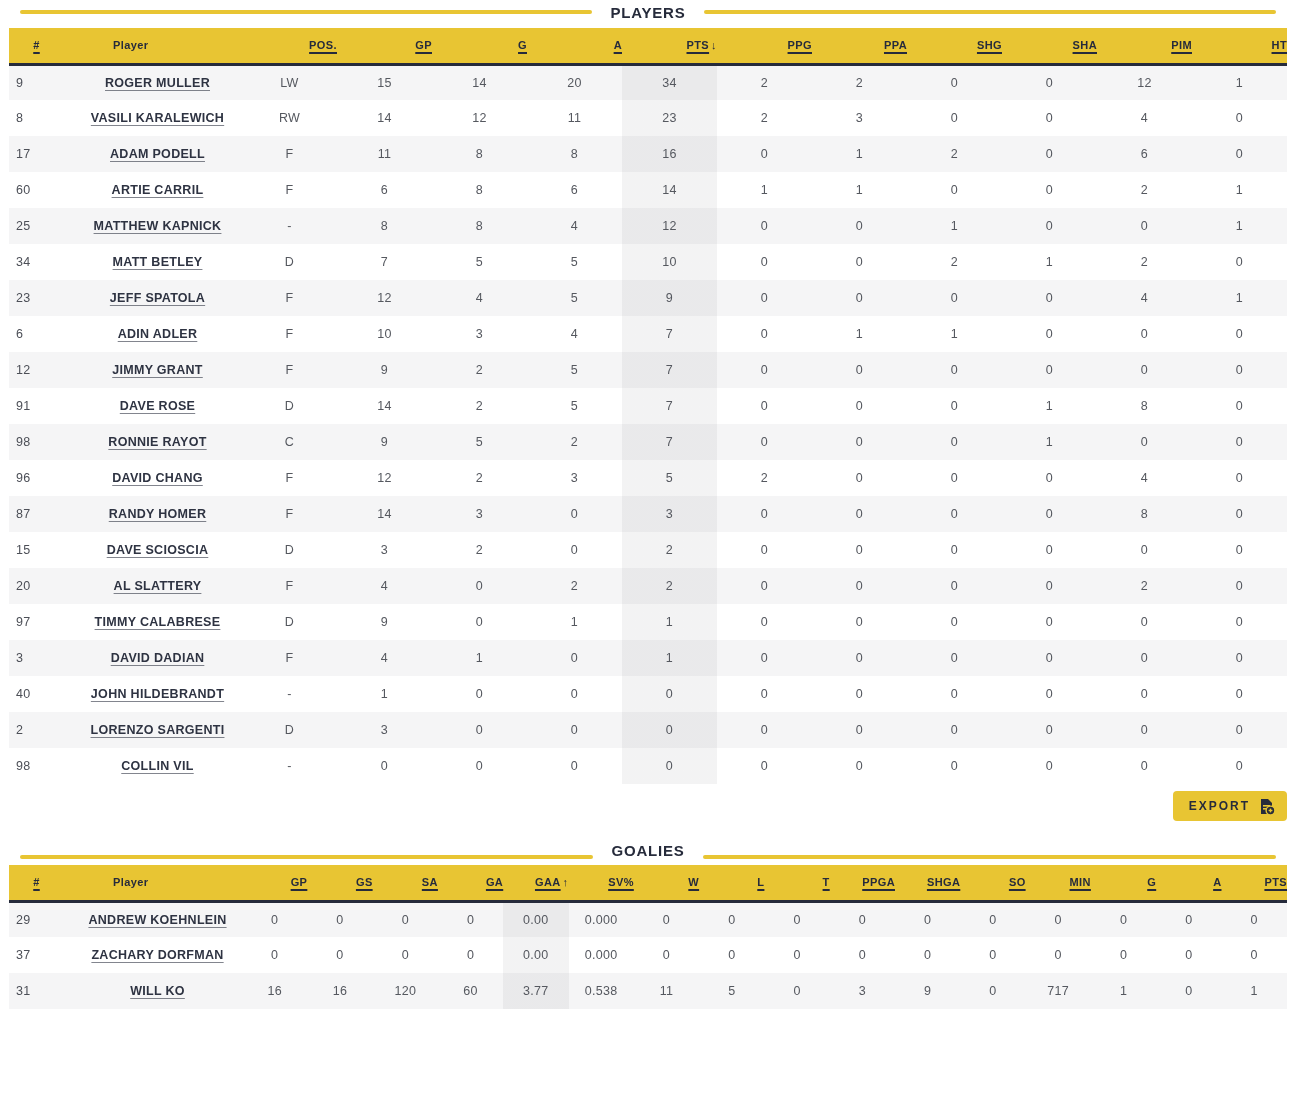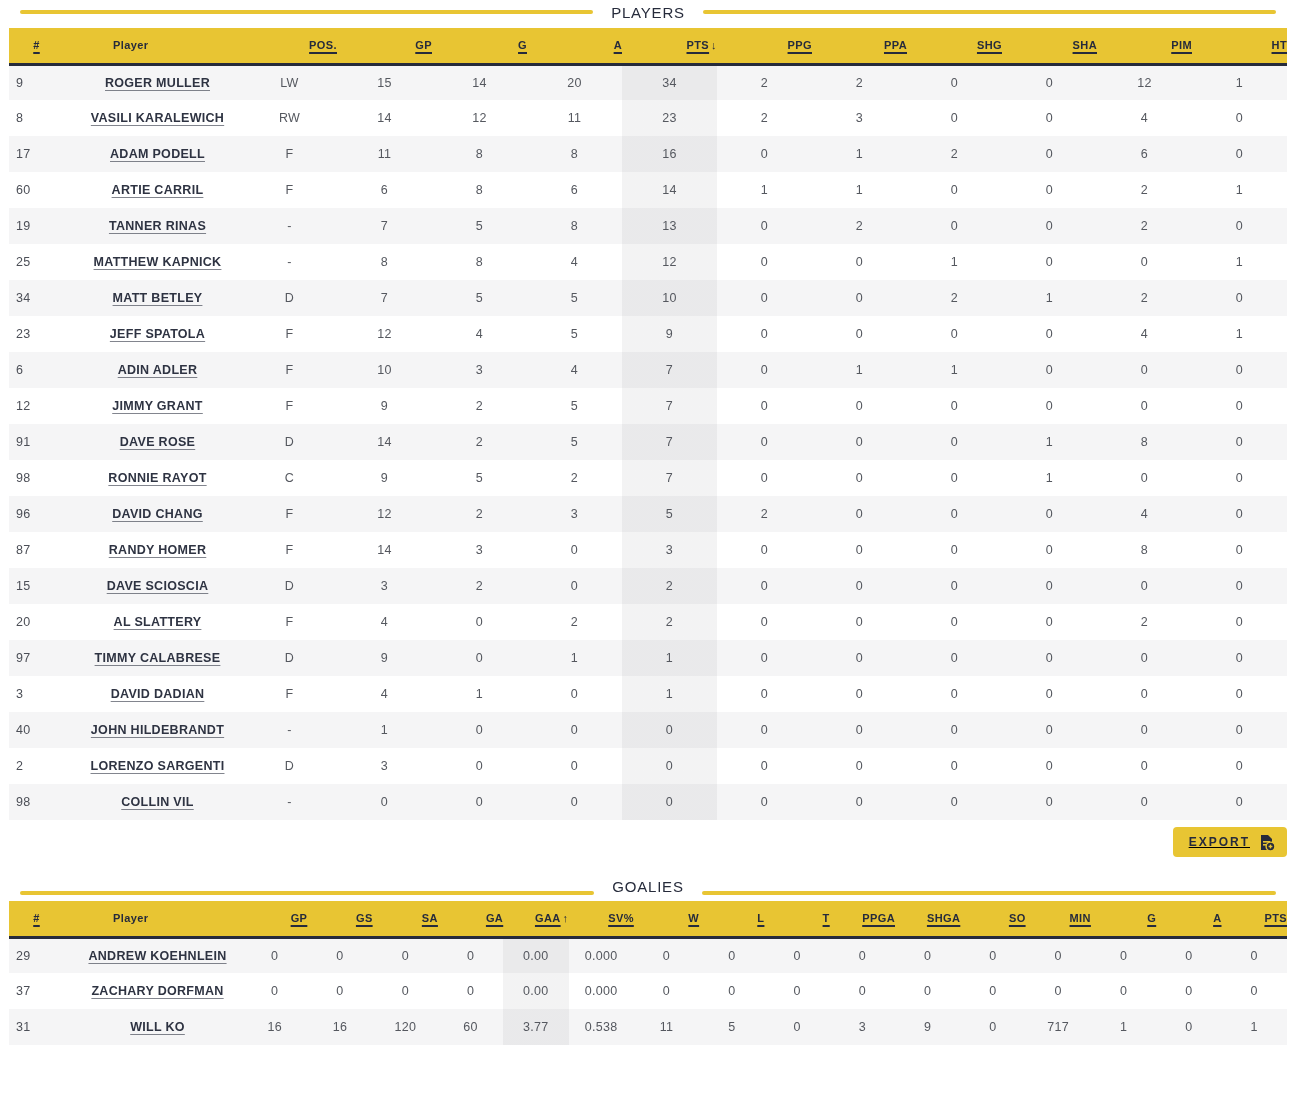--- a/index.html
+++ b/index.html
@@ -20,21 +20,21 @@
 
   
   .section-header{
     display:flex;align-items:center;gap:18px;
     padding:0 20px;height:20px;
   }
   .section-header .rule{
     flex:1;height:4px;background:var(--yellow);border-radius:2px;
   }
   .section-header h2{
-    margin:0;font-size:15px;font-weight:normal;color:var(--navy);
+    margin:0;font-size:15px;font-weight:bold;color:var(--navy);
     letter-spacing:.8px;white-space:nowrap;
   }
 
   
   table{
     border-collapse:collapse;table-layout:fixed;
     width:1278px;margin:6px 9px 0 9px;
   }
   thead th{
     background:var(--yellow);
@@ -71,21 +71,21 @@
     text-decoration:underline;
     text-decoration-color:rgba(46,51,66,.6);
     text-underline-offset:3px;
     letter-spacing:.3px;
     cursor:pointer;
   }
 
   
   .export-row{
     width:1278px;margin:7px 9px 12px 9px;
-    display:flex;justify-content:flex-end;text-decoration:underline;
+    display:flex;justify-content:flex-end;
   }
   .export-button{
     display:flex;align-items:center;gap:8px;
     background:var(--yellow);
     border:none;border-radius:4px;
     height:30px;padding:0 12px 0 16px;
     font-family:"Liberation Sans", sans-serif;
     font-size:12px;font-weight:bold;color:var(--navy);
     letter-spacing:2px;cursor:pointer;
   }
@@ -190,35 +190,20 @@
             <td>6</td>
             <td>8</td>
             <td>6</td>
             <td class="hl">14</td>
             <td>1</td>
             <td>1</td>
             <td>0</td>
             <td>0</td>
             <td>2</td>
             <td>1</td>
-          </tr>
-          <tr>
-            <td class="col-num">19</td>
-            <td class="col-player"><span class="player-link">TANNER RINAS</span></td>
-            <td>-</td>
-            <td>7</td>
-            <td>5</td>
-            <td>8</td>
-            <td class="hl">13</td>
-            <td>0</td>
-            <td>2</td>
-            <td>0</td>
-            <td>0</td>
-            <td>2</td>
-            <td>0</td>
           </tr>
           <tr>
             <td class="col-num">25</td>
             <td class="col-player"><span class="player-link">MATTHEW KAPNICK</span></td>
             <td>-</td>
             <td>8</td>
             <td>8</td>
             <td>4</td>
             <td class="hl">12</td>
             <td>0</td>

